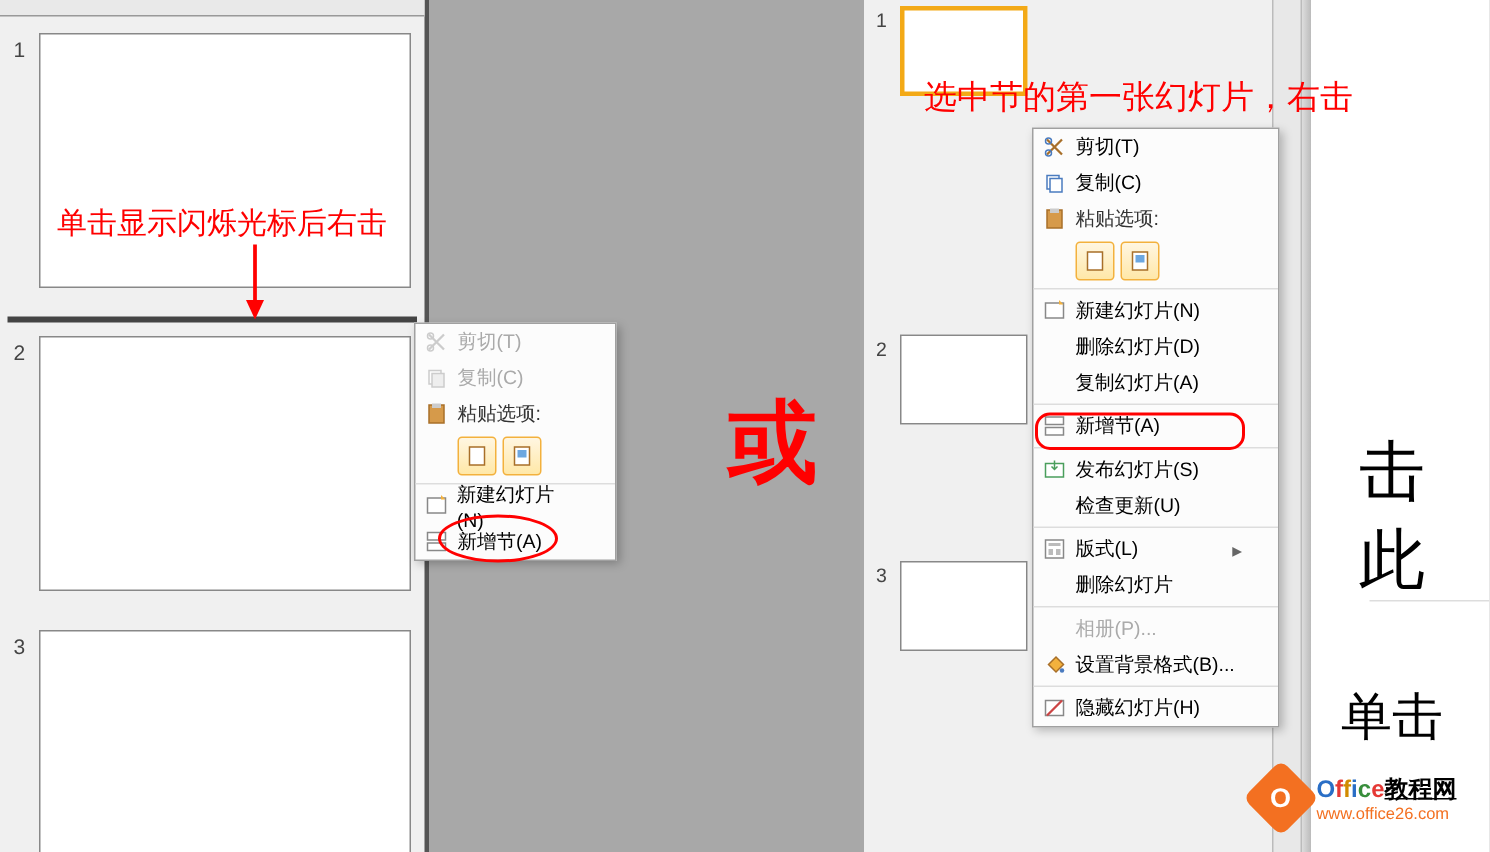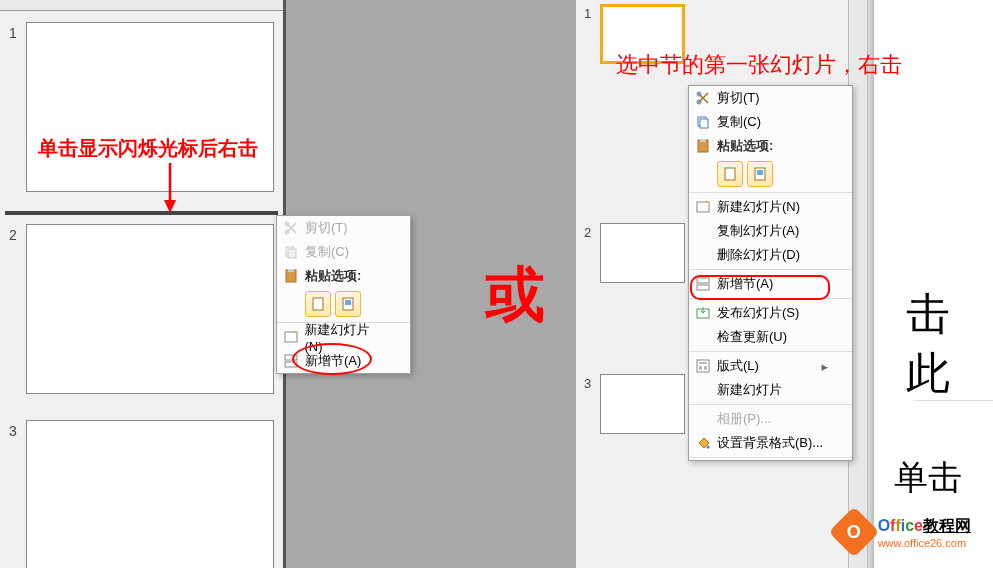--- a/index.html
+++ b/index.html
@@ -54,21 +54,21 @@
       top: 211px; height: 4px;
       background: #444;
     }
     .slide3 { top: 420px; }
     
     .red-anno-1 {
       position: absolute;
       top: 135px; left: 38px;
       color: #ff0000;
       font-size: 20px;
-      font-weight: 700;
+      font-weight: 400;
     }
     .arrow-svg {
       position: absolute;
       top: 158px; left: 80px;
     }
     
     
     .ctx-menu {
       position: absolute;
       background: #fcfcfc;
@@ -83,21 +83,21 @@
       height: 24px;
       padding-right: 24px;
     }
     .ctx-icon {
       width: 28px;
       display: flex;
       justify-content: center;
       align-items: center;
     }
     .ctx-row.disabled { color: #aaa; }
-    .ctx-row.header { font-weight: bold; color: #333; }
+    .ctx-row.header { font-weight: normal; color: #333; }
     .ctx-paste-opts {
       padding-left: 28px;
       height: 32px;
       display: flex;
       gap: 4px;
       align-items: center;
     }
     .paste-btn {
       width: 26px; height: 26px;
       border: 1px solid #f3b13d;
@@ -398,25 +398,25 @@
     <span class="ctx-icon">
         <svg class="ico" viewBox="0 0 16 16">
           <rect x="2" y="3" width="12" height="10" fill="#fff" stroke="#888"></rect>
           <path d="M11 1l3 3-3 0z" fill="#f3b13d"></path>
         </svg>
       </span>
     <span>新建幻灯片(N)</span>
   </div>
   <div class="ctx-row">
     <span class="ctx-icon"></span>
+    <span>删除幻灯片(D)</span>
+  </div>
+  <div class="ctx-row">
+    <span class="ctx-icon"></span>
     <span>复制幻灯片(A)</span>
-  </div>
-  <div class="ctx-row">
-    <span class="ctx-icon"></span>
-    <span>删除幻灯片(D)</span>
   </div>
   <div class="sep"></div>
   <div class="ctx-row">
     <span class="ctx-icon">
         <svg class="ico" viewBox="0 0 16 16">
           <rect x="2" y="2" width="12" height="5" fill="#fff" stroke="#888"></rect>
           <rect x="2" y="9" width="12" height="5" fill="#fff" stroke="#888"></rect>
         </svg>
       </span>
     <span>新增节(A)</span>
@@ -443,37 +443,46 @@
           <rect x="4" y="4" width="8" height="2" fill="#bbb"></rect>
           <rect x="4" y="8" width="3" height="4" fill="#bbb"></rect>
           <rect x="9" y="8" width="3" height="4" fill="#bbb"></rect>
         </svg>
       </span>
     <span>版式(L)</span>
     <span style="margin-left:auto;color:#666">▸</span>
   </div>
   <div class="ctx-row">
     <span class="ctx-icon"></span>
-    <span>新建幻灯片</span>
+    <span>删除幻灯片</span>
   </div>
   <div class="sep"></div>
   <div class="ctx-row disabled">
     <span class="ctx-icon"></span>
     <span>相册(P)...</span>
   </div>
   <div class="ctx-row">
     <span class="ctx-icon">
         <svg class="ico" viewBox="0 0 16 16">
           <path d="M4 8l5-5 5 5-5 5z" fill="#f3b13d" stroke="#a86f29"></path>
           <circle cx="13" cy="12" r="1.5" fill="#4a7bbf"></circle>
         </svg>
       </span>
     <span>设置背景格式(B)...</span>
   </div>
   <div class="sep"></div>
+  <div class="ctx-row">
+    <span class="ctx-icon">
+        <svg class="ico" viewBox="0 0 16 16">
+          <rect x="2" y="3" width="12" height="10" fill="#fff" stroke="#888"></rect>
+          <line x1="3" y1="13" x2="13" y2="3" stroke="#c44" stroke-width="1.5"></line>
+        </svg>
+      </span>
+    <span>隐藏幻灯片(H)</span>
+  </div>
 </div>
 <div class="red-box"></div>
 
 <div class="footer-mark">
   <div class="logo-badge">
       <span class="logo-inner">O</span>
     </div>
   <div class="footer-txt">
     <div class="t1">
       <span class="o1">O</span><span class="o2">f</span><span class="o3">f</span><span class="o4">i</span><span class="o5">c</span><span class="o6">e</span><span class="cn">教程网</span>

